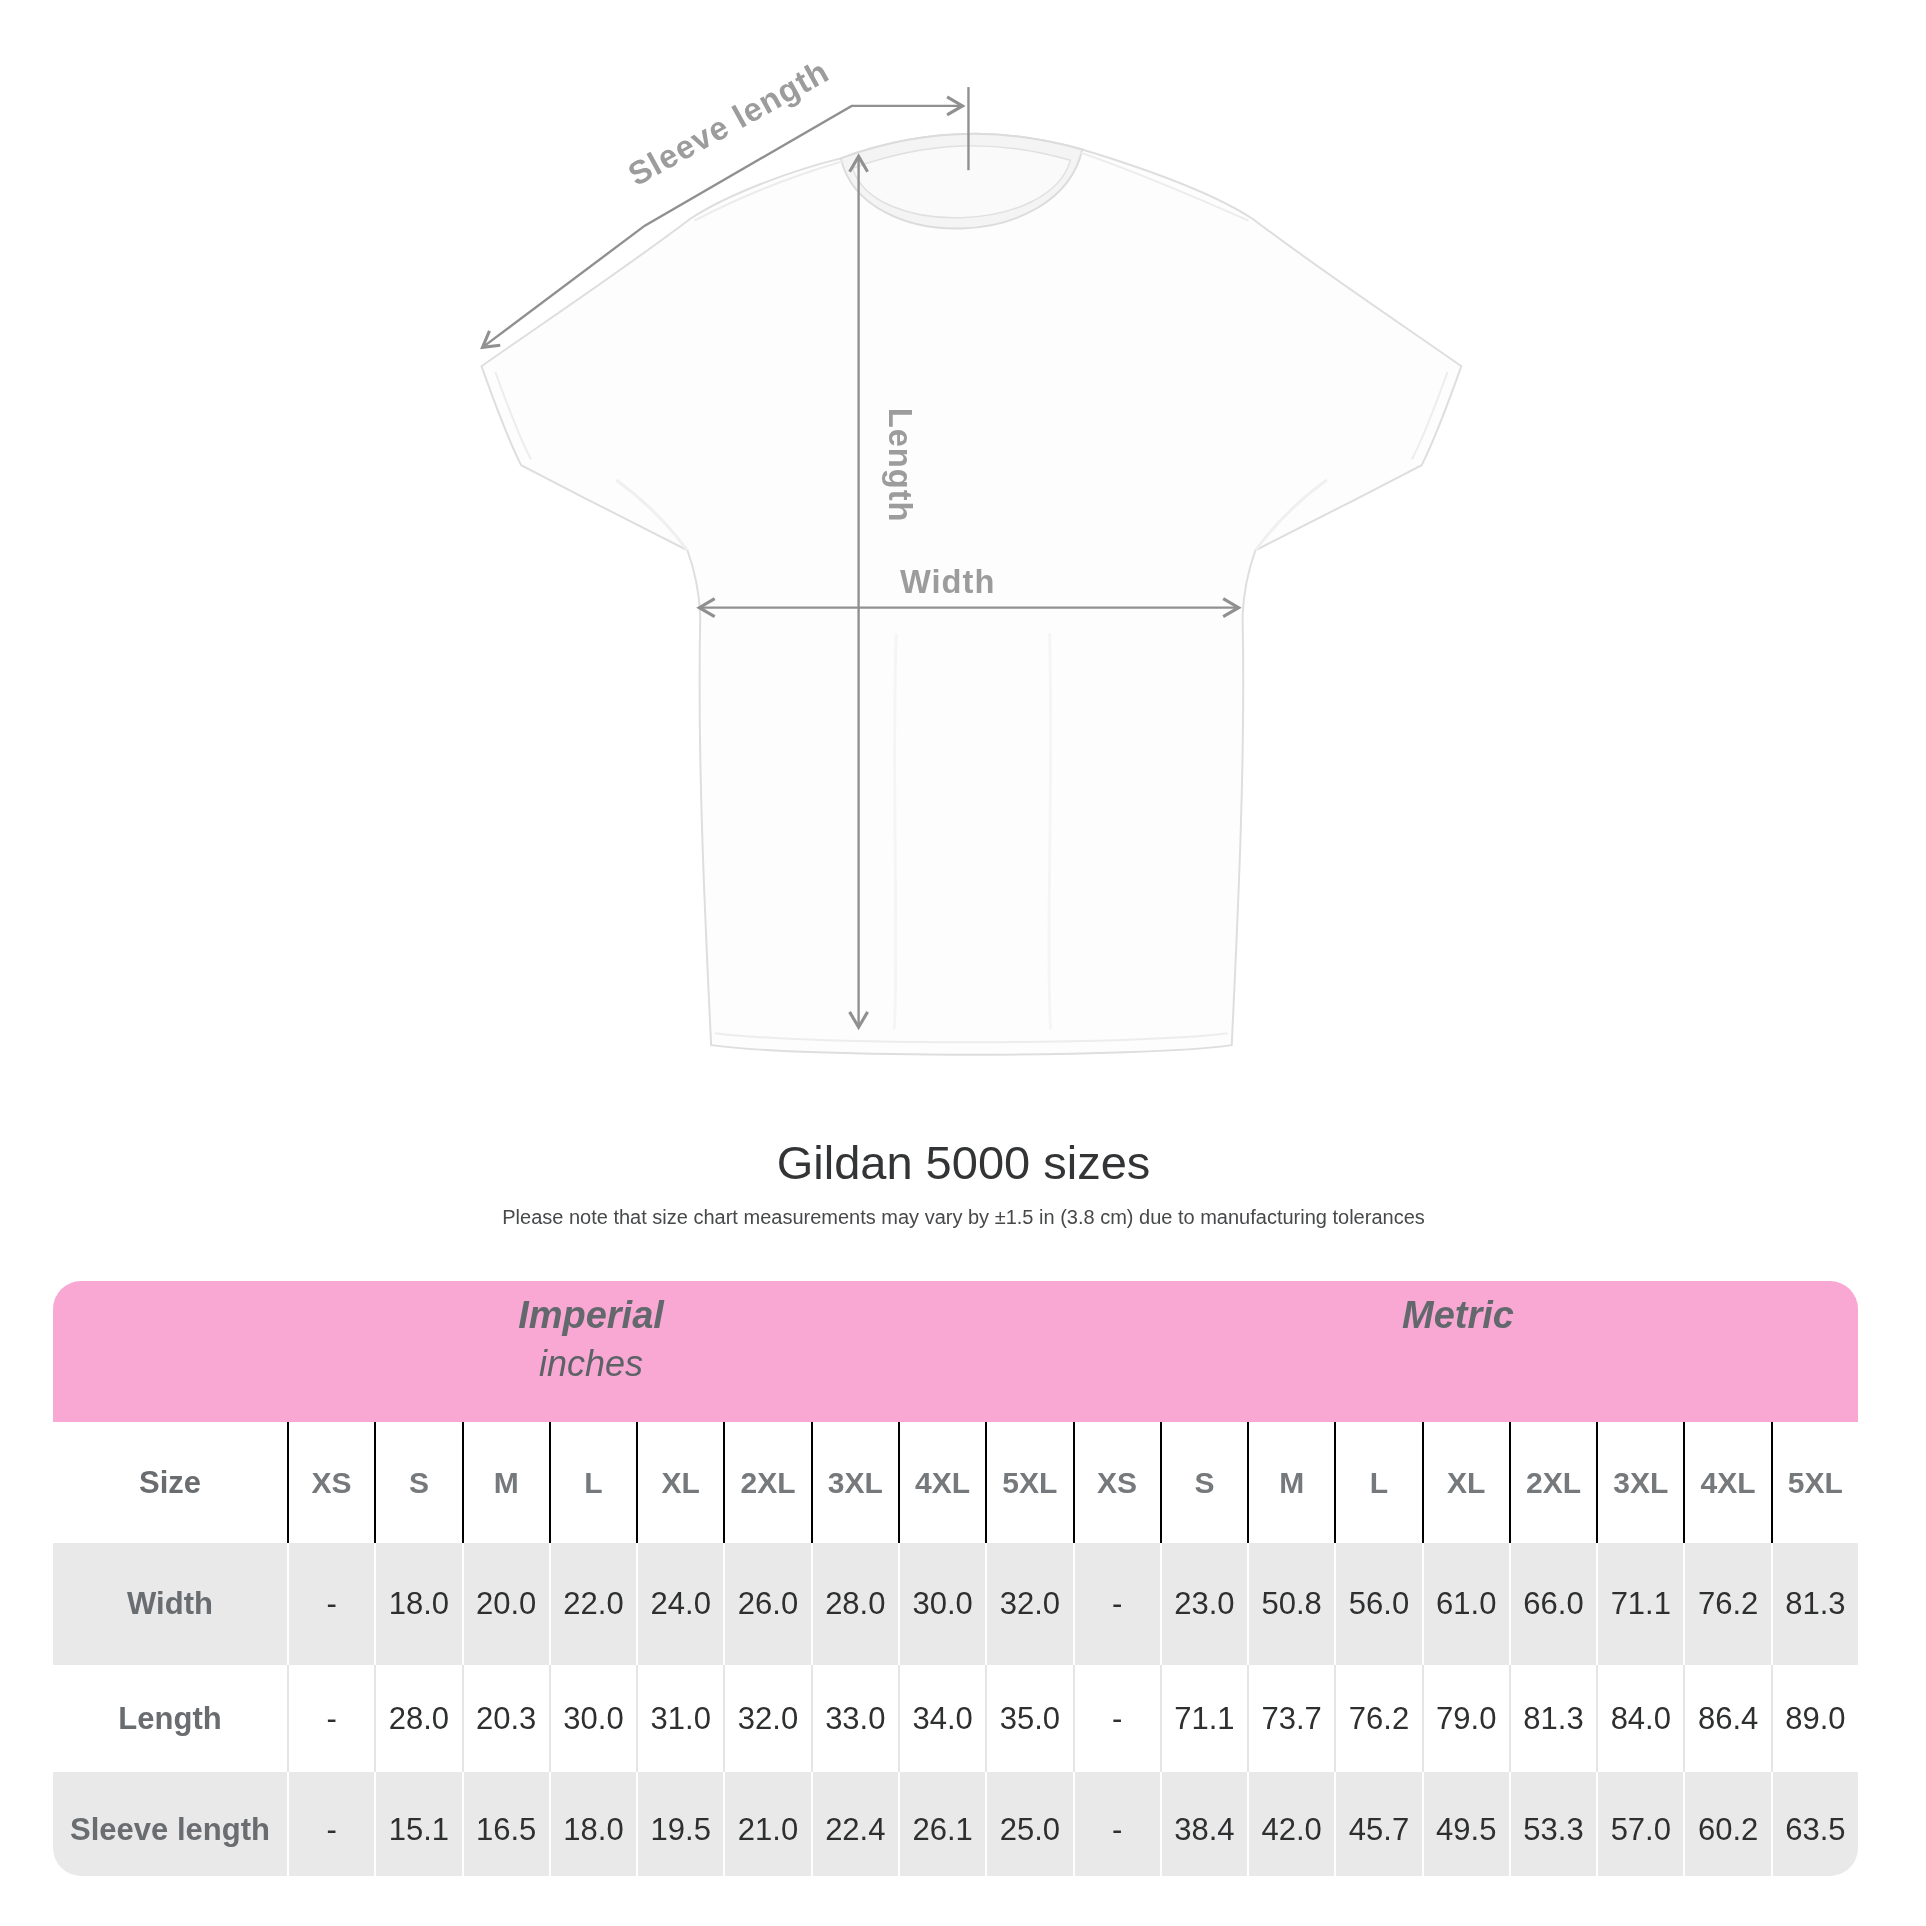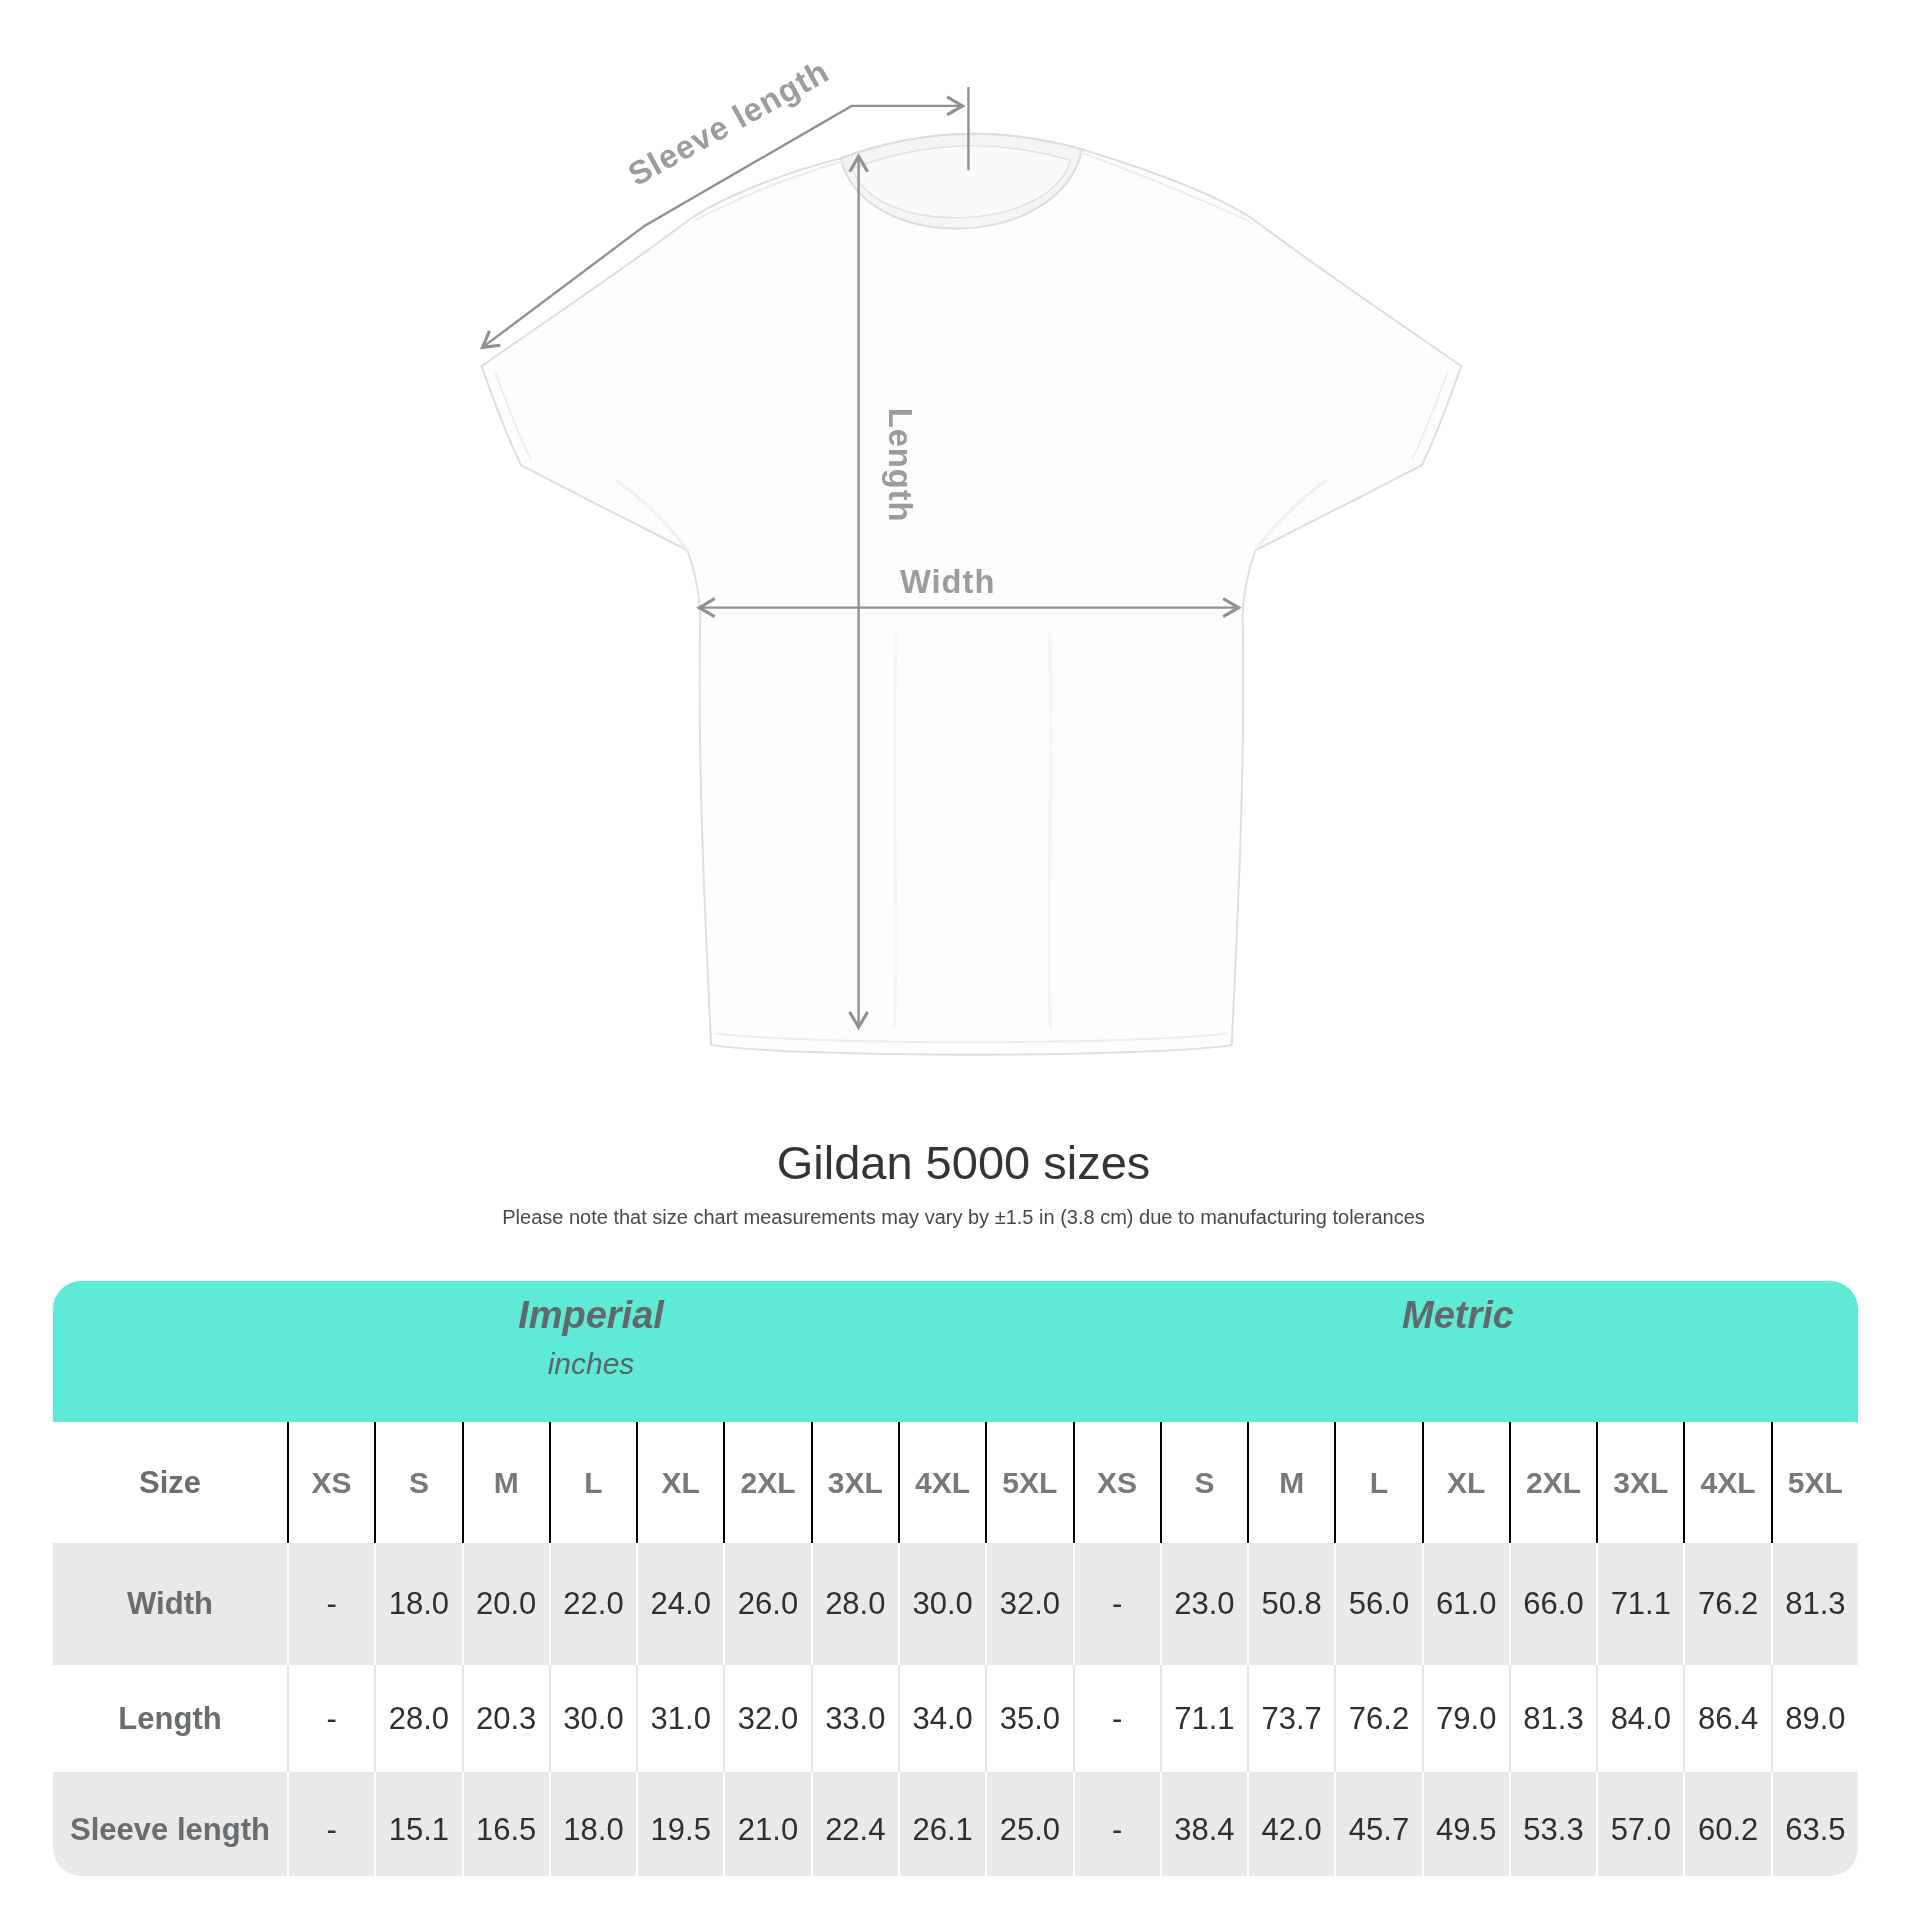--- a/index.html
+++ b/index.html
@@ -12,26 +12,26 @@
 
   
   .page-title{position:absolute;left:0;top:1135px;width:100%;text-align:center;
     font-size:47px;font-weight:normal;color:#333436;}
   .page-subtitle{position:absolute;left:0;top:1206px;width:100%;text-align:center;
     font-size:20px;color:#47484a;}
 
   
   .size-table{position:absolute;left:53px;top:1281px;width:1805px;height:595px;
     border-radius:28px;overflow:hidden;background:#ffffff;}
-  .band{position:relative;height:141px;background:#5eead4;}
+  .band{position:relative;height:141px;background:#f9a8d4;}
   .group{position:absolute;top:12px;width:594px;text-align:center;transform:translateX(-50%);}
   .group-imperial{left:538px;}
   .group-metric{left:1405px;}
   .gname{font-size:38px;line-height:44px;font-weight:bold;font-style:italic;color:#63686c;}
-  .gunit{font-size:30px;line-height:30px;margin-top:12px;font-style:italic;color:#5d6266;}
+  .gunit{font-size:36px;line-height:30px;margin-top:12px;font-style:italic;color:#5d6266;}
 
   .trow{display:grid;grid-template-columns:234px repeat(18,1fr);}
   .r-size{height:121px;background:#ffffff;}
   .r-0{height:122px;background:#e9e9e9;}
   .r-1{height:107px;background:#ffffff;}
   .r-2{height:115px;background:#e9e9e9;}
   .cell{display:flex;align-items:center;justify-content:center;white-space:nowrap;}
   .r-size .cell + .cell{border-left:2px solid #000000;}
   .r-1 .cell + .cell{border-left:2px solid #e5e5e5;}
   .r-0 .cell + .cell{border-left:2px solid #ffffff;}

